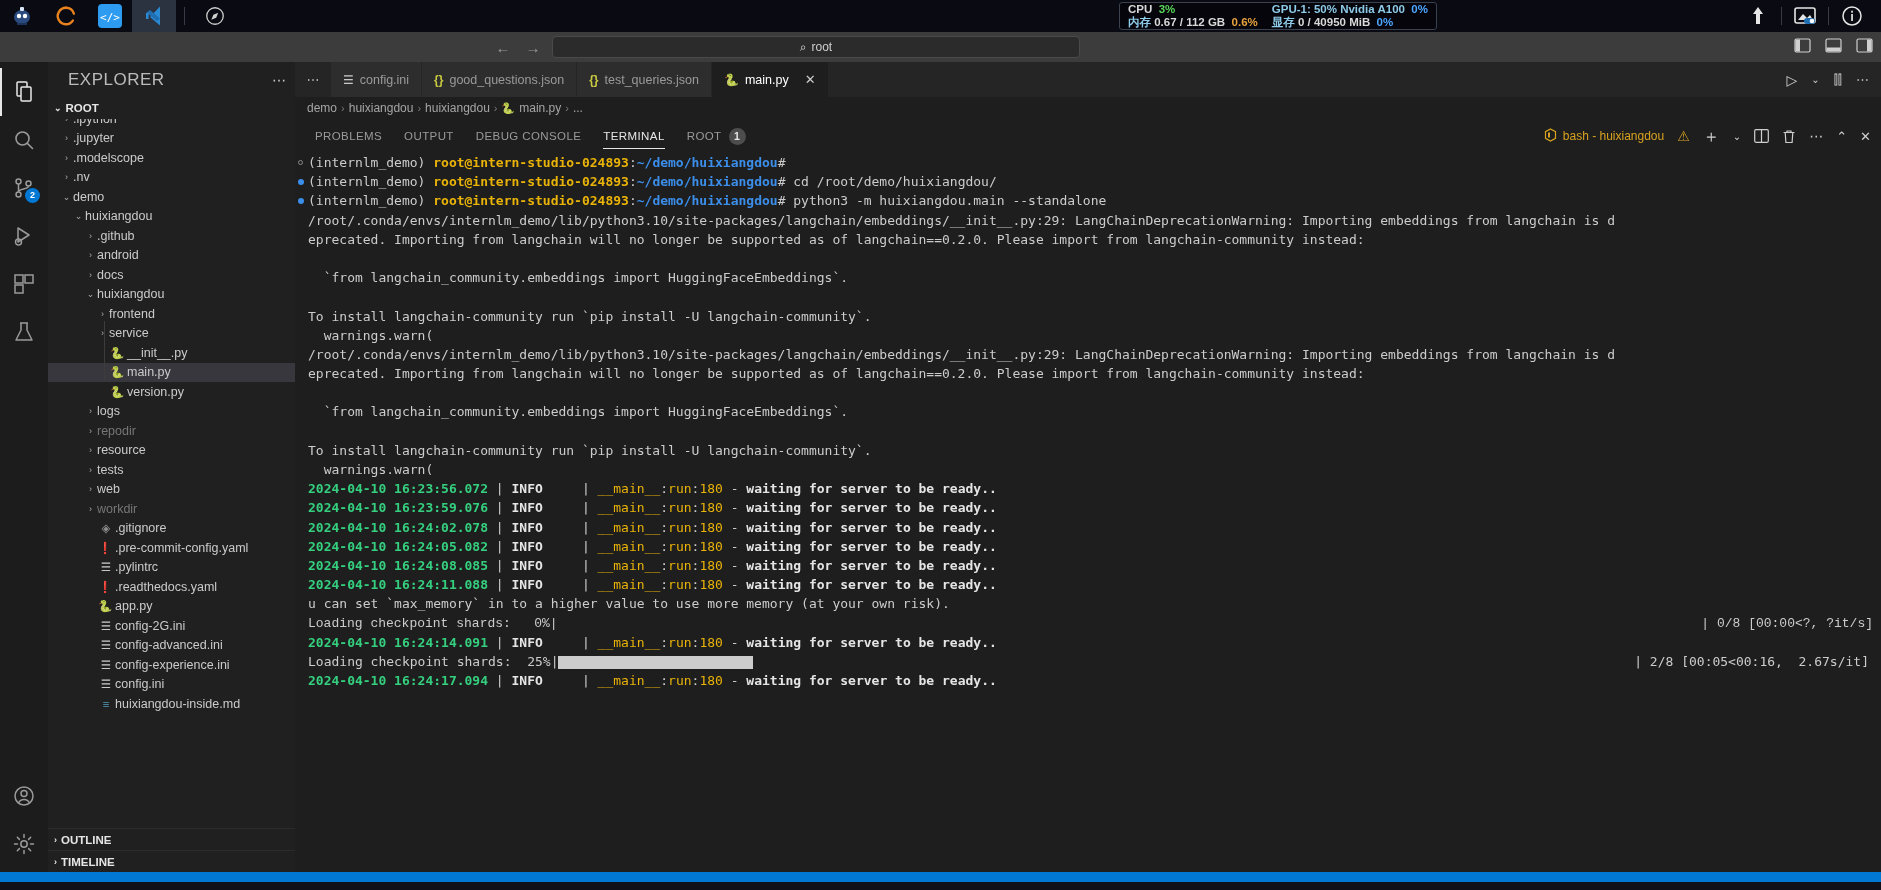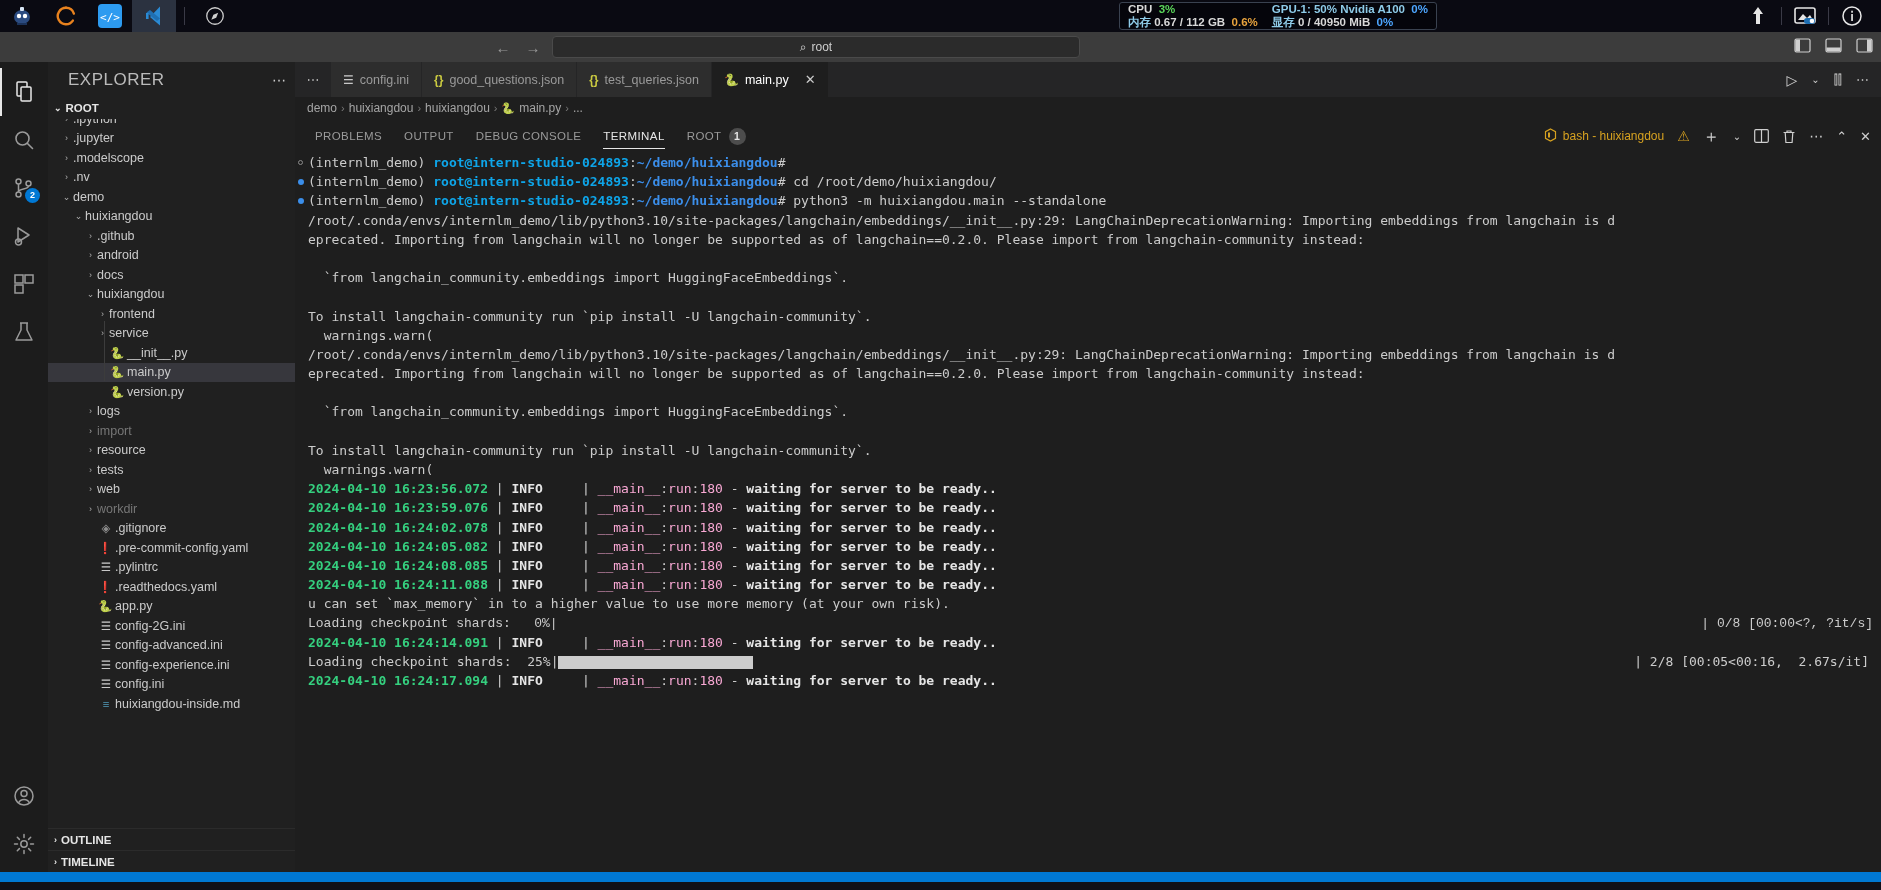--- a/index.html
+++ b/index.html
@@ -170,24 +170,24 @@
   .panel-actions { margin-left:auto; display:flex; align-items:center; gap:13px; padding-right:10px; }
   .term-name { color:#d7a220; font-size:12px; display:flex; align-items:center; gap:6px; }
   .pa-ico { color:#cfcfcf; font-size:14px; display:flex; align-items:center; }
 
   .terminal {
     flex:1 1 auto; overflow:hidden; font-family:"DejaVu Sans Mono", monospace;
     font-size: 13px; line-height: 19.2px; padding-left: 13px; color:#cccccc;
     position:relative;
   }
   .tline { white-space: pre; height: 19.2px; display:block; }
-  .t-green { color:#0ea5e9; }
+  .t-green { color:#eab308; }
   .t-brightgreen { color:#35d07f; font-weight:bold; }
   .t-blue { color:#3b8eea; }
-  .t-cyan { color:#f9a8d4; }
+  .t-cyan { color:#eab308; }
   .t-white { color:#e5e5e5; }
   .t-grey { color:#cccccc; }
   .t-bold { font-weight:bold; }
   .term-left-gutter { position:absolute; left:0; top:0; bottom:0; width:13px; }
   .gdot { position:absolute; width:6px; height:6px; border-radius:50%; left:3px; }
   .gdot.hollow { border:1px solid #8a8a8a; background:transparent; width:5px; height:5px; }
   .gdot.blue { background:#3b8eea; }
   .progbar { display:inline-block; background:#cccccc; height:13px; vertical-align:middle; }
 
   
@@ -460,21 +460,21 @@
             <span>version.py</span>
           </div>
           <div class="tree-row">
             <span style="flex: 0 0 auto; display: inline-block; width: 36px;"></span>
             <span class="chev">›</span>
             <span>logs</span>
           </div>
           <div class="tree-row dim">
             <span style="flex: 0 0 auto; display: inline-block; width: 36px;"></span>
             <span class="chev">›</span>
-            <span>import</span>
+            <span>repodir</span>
           </div>
           <div class="tree-row">
             <span style="flex: 0 0 auto; display: inline-block; width: 36px;"></span>
             <span class="chev">›</span>
             <span>resource</span>
           </div>
           <div class="tree-row">
             <span style="flex: 0 0 auto; display: inline-block; width: 36px;"></span>
             <span class="chev">›</span>
             <span>tests</span>

